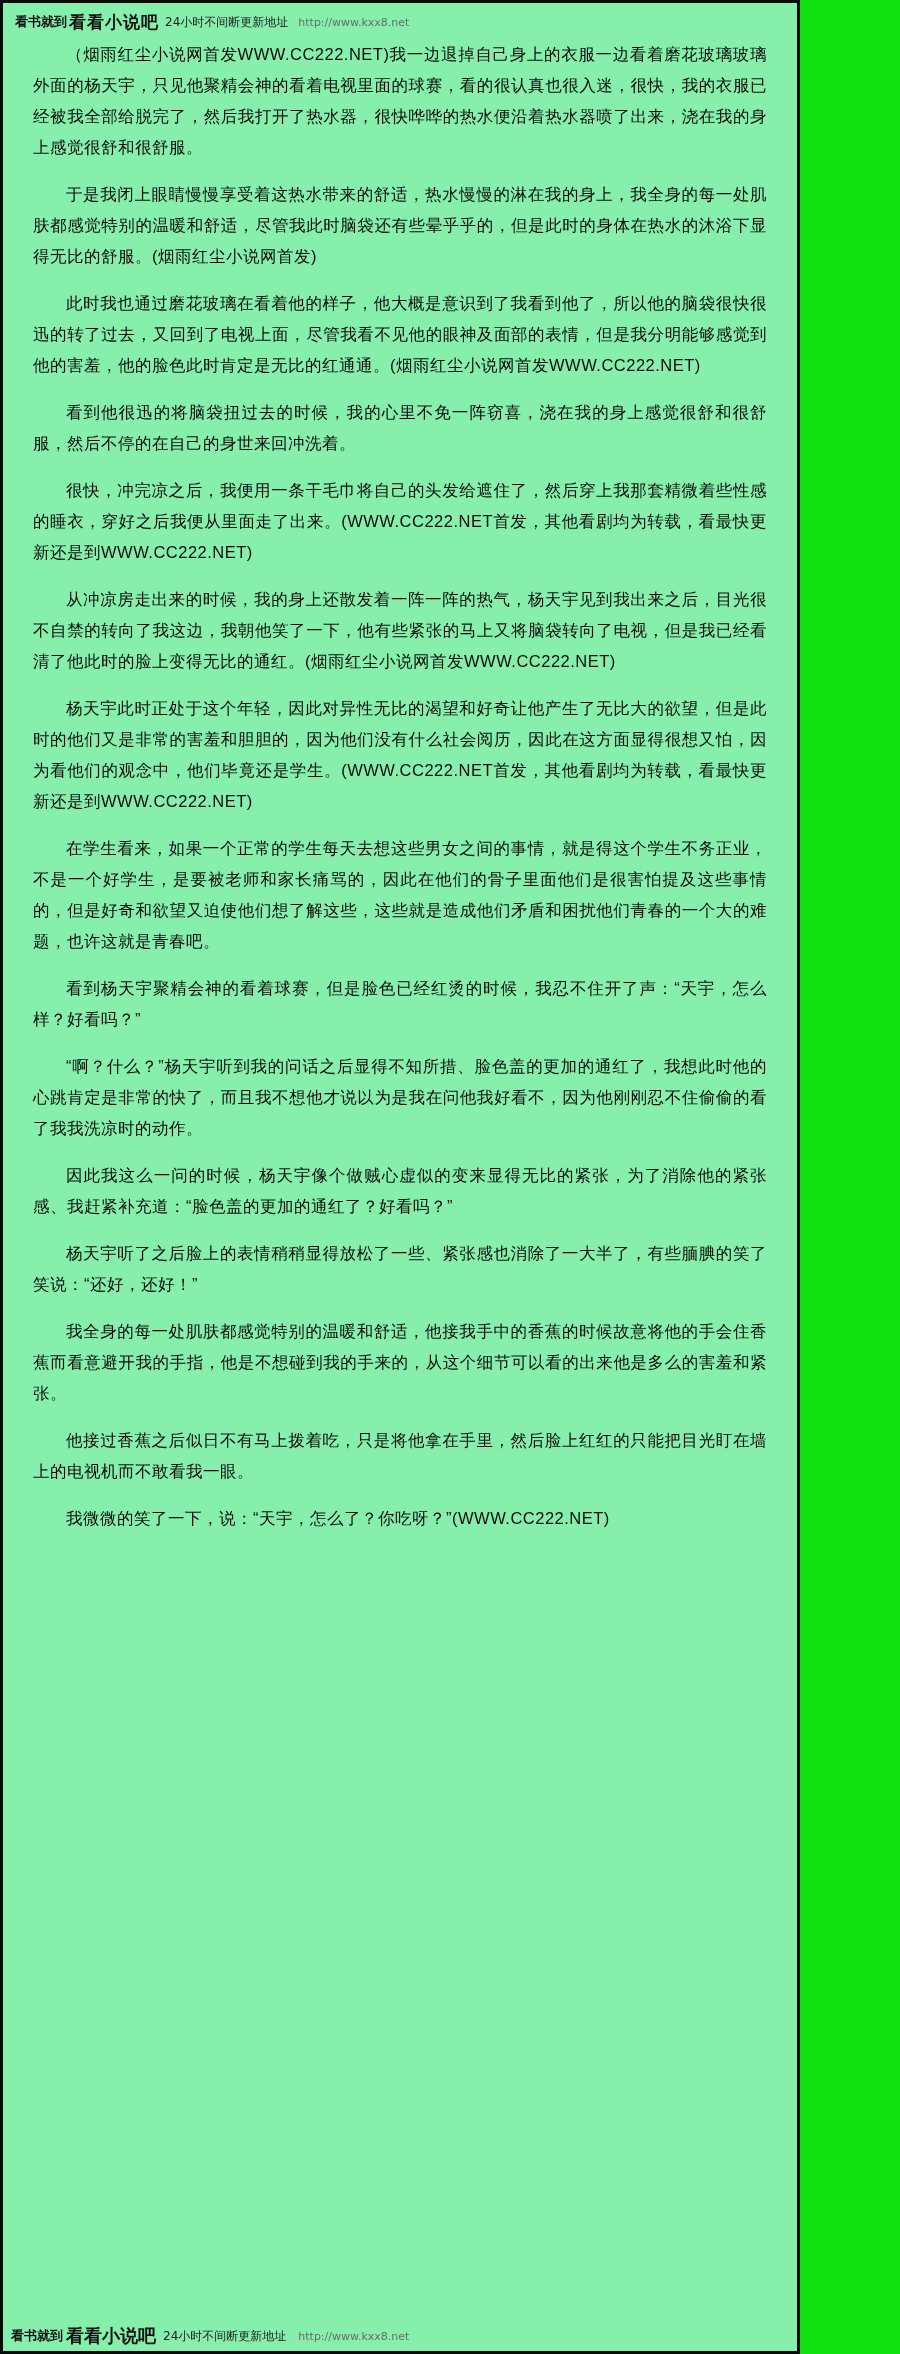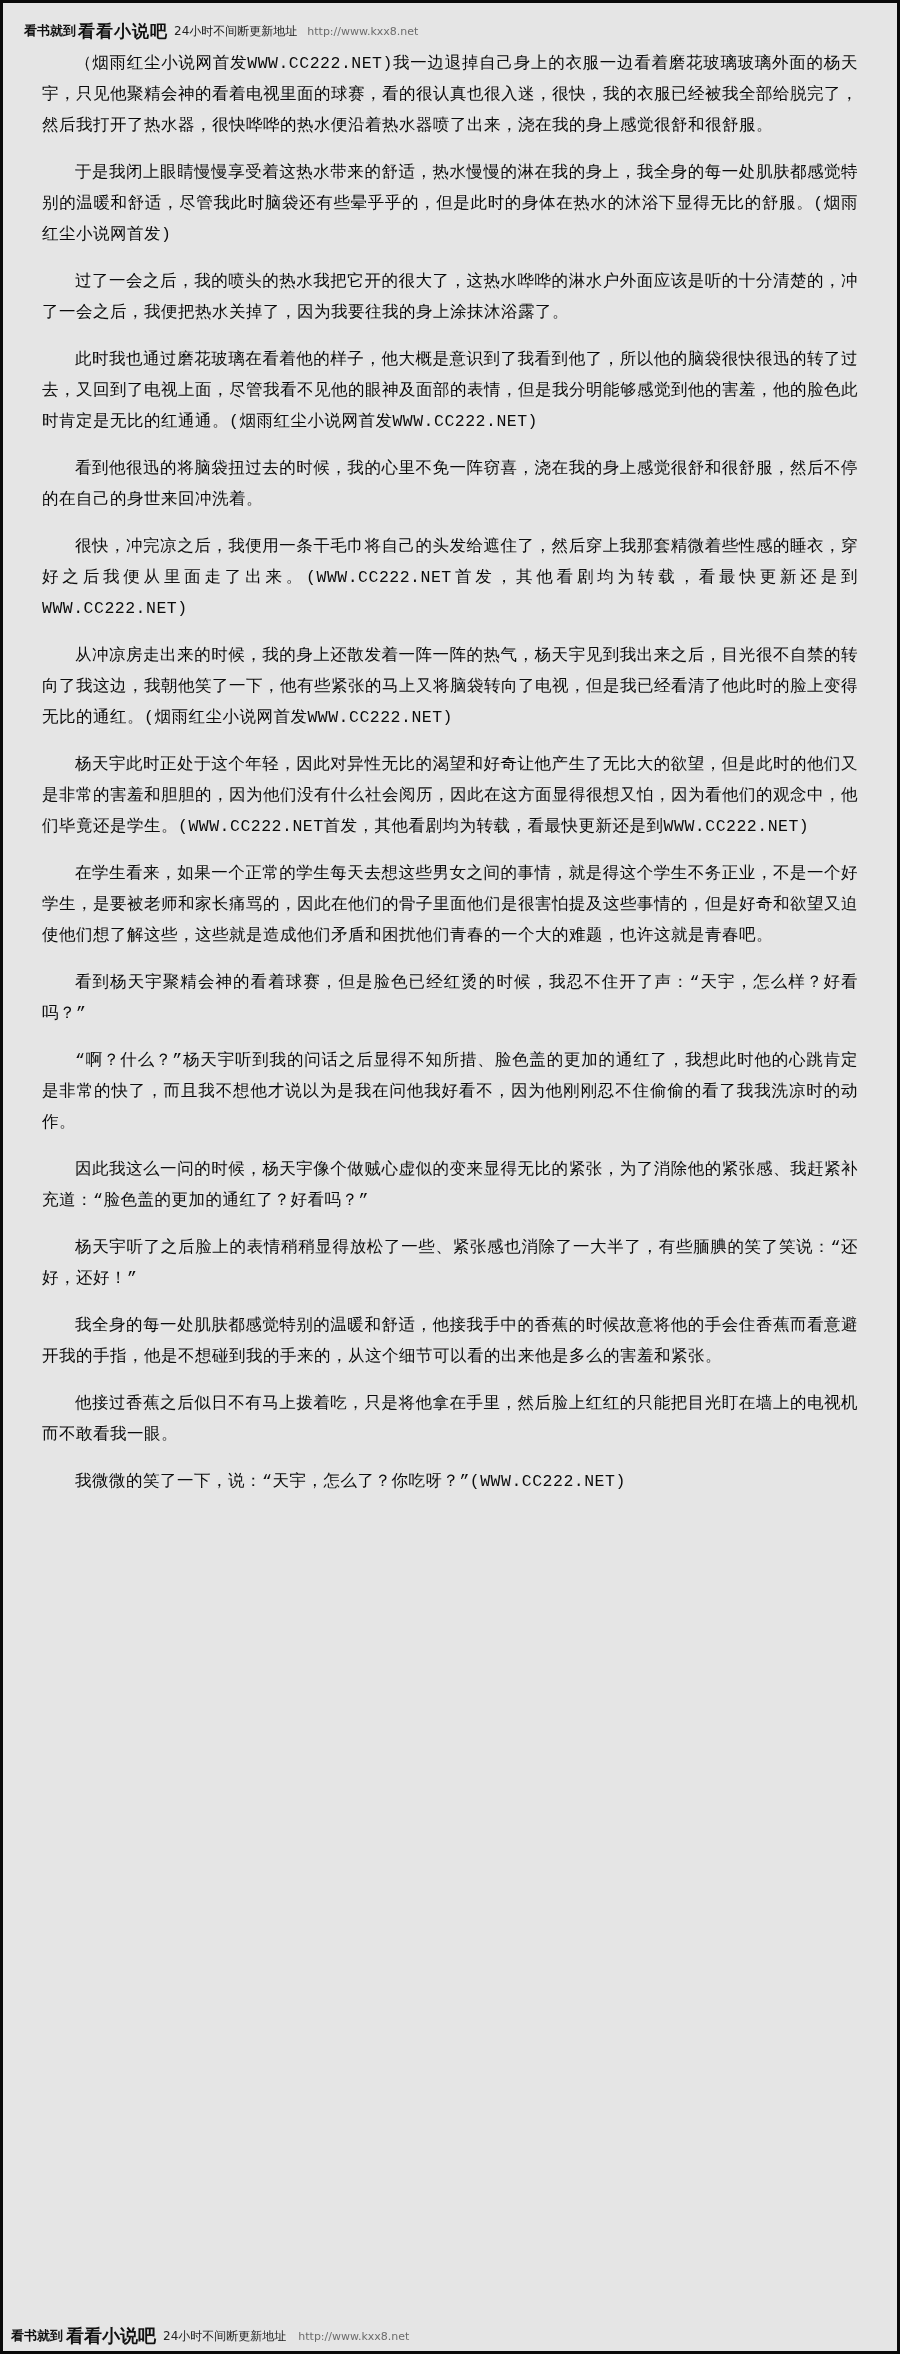--- a/index.html
+++ b/index.html
@@ -6,26 +6,26 @@
     margin: 0;
     padding: 0;
   }
   body {
     width: 900px;
     background: #12e112;
     font-family: "DejaVu Sans", "Liberation Sans", sans-serif;
   }
   #page {
     position: relative;
-    width: 900px;
+    width: 800px;
     min-height: 2354px;
-    background: #e5e5e5;
+    background: #86efac;
     box-sizing: border-box;
     border: 3px solid #0a0a0a;
-    padding: 13px;
+    padding: 4px;
   }
   .header-bar {
     height: 28px;
     display: flex;
     align-items: center;
     padding: 2px 8px 0 8px;
     box-sizing: border-box;
     font-size: 15px;
     color: #1a1a1a;
   }
@@ -57,21 +57,21 @@
     padding: 4px 26px 10px 26px;
   }
   .para {
     color: #0b0b0b;
     font-size: 16.5px;
     line-height: 31px;
     letter-spacing: 0.5px;
     text-align: justify;
     margin: 0 0 16px 0;
     text-indent: 2em;
-    font-family: Liberation Mono, monospace;
+    font-family: Liberation Sans, sans-serif;
   }
   .footer-bar {
     position: absolute;
     left: 0;
     right: 0;
     bottom: 0;
     height: 30px;
     display: flex;
     align-items: center;
     padding: 0 8px;
@@ -108,21 +108,20 @@
   <div class="header-bar">
     <span class="brand-small">看书就到</span>
     <span class="brand-big">看看小说吧</span>
     <span class="brand-note">24小时不间断更新地址</span>
     <a class="brand-url" href="#">http://www.kxx8.net</a>
   </div>
 
   <div class="content">
     <p class="para">（烟雨红尘小说网首发WWW.CC222.NET)我一边退掉自己身上的衣服一边看着磨花玻璃玻璃外面的杨天宇，只见他聚精会神的看着电视里面的球赛，看的很认真也很入迷，很快，我的衣服已经被我全部给脱完了，然后我打开了热水器，很快哗哗的热水便沿着热水器喷了出来，浇在我的身上感觉很舒和很舒服。</p>
     <p class="para">于是我闭上眼睛慢慢享受着这热水带来的舒适，热水慢慢的淋在我的身上，我全身的每一处肌肤都感觉特别的温暖和舒适，尽管我此时脑袋还有些晕乎乎的，但是此时的身体在热水的沐浴下显得无比的舒服。(烟雨红尘小说网首发)</p>
-    <p class="para">过了一会之后，我的喷头的热水我把它开的很大了，这热水哗哗的淋水户外面应该是听的十分清楚的，冲了一会之后，我便把热水关掉了，因为我要往我的身上涂抹沐浴露了。</p>
     <p class="para">此时我也通过磨花玻璃在看着他的样子，他大概是意识到了我看到他了，所以他的脑袋很快很迅的转了过去，又回到了电视上面，尽管我看不见他的眼神及面部的表情，但是我分明能够感觉到他的害羞，他的脸色此时肯定是无比的红通通。(烟雨红尘小说网首发WWW.CC222.NET)</p>
     <p class="para">看到他很迅的将脑袋扭过去的时候，我的心里不免一阵窃喜，浇在我的身上感觉很舒和很舒服，然后不停的在自己的身世来回冲洗着。</p>
     <p class="para">很快，冲完凉之后，我便用一条干毛巾将自己的头发给遮住了，然后穿上我那套精微着些性感的睡衣，穿好之后我便从里面走了出来。(WWW.CC222.NET首发，其他看剧均为转载，看最快更新还是到WWW.CC222.NET)</p>
     <p class="para">从冲凉房走出来的时候，我的身上还散发着一阵一阵的热气，杨天宇见到我出来之后，目光很不自禁的转向了我这边，我朝他笑了一下，他有些紧张的马上又将脑袋转向了电视，但是我已经看清了他此时的脸上变得无比的通红。(烟雨红尘小说网首发WWW.CC222.NET)</p>
     <p class="para">杨天宇此时正处于这个年轻，因此对异性无比的渴望和好奇让他产生了无比大的欲望，但是此时的他们又是非常的害羞和胆胆的，因为他们没有什么社会阅历，因此在这方面显得很想又怕，因为看他们的观念中，他们毕竟还是学生。(WWW.CC222.NET首发，其他看剧均为转载，看最快更新还是到WWW.CC222.NET)</p>
     <p class="para">在学生看来，如果一个正常的学生每天去想这些男女之间的事情，就是得这个学生不务正业，不是一个好学生，是要被老师和家长痛骂的，因此在他们的骨子里面他们是很害怕提及这些事情的，但是好奇和欲望又迫使他们想了解这些，这些就是造成他们矛盾和困扰他们青春的一个大的难题，也许这就是青春吧。</p>
     <p class="para">看到杨天宇聚精会神的看着球赛，但是脸色已经红烫的时候，我忍不住开了声：“天宇，怎么样？好看吗？”</p>
     <p class="para">“啊？什么？”杨天宇听到我的问话之后显得不知所措、脸色盖的更加的通红了，我想此时他的心跳肯定是非常的快了，而且我不想他才说以为是我在问他我好看不，因为他刚刚忍不住偷偷的看了我我洗凉时的动作。</p>
     <p class="para">因此我这么一问的时候，杨天宇像个做贼心虚似的变来显得无比的紧张，为了消除他的紧张感、我赶紧补充道：“脸色盖的更加的通红了？好看吗？”</p>
     <p class="para">杨天宇听了之后脸上的表情稍稍显得放松了一些、紧张感也消除了一大半了，有些腼腆的笑了笑说：“还好，还好！”</p>

